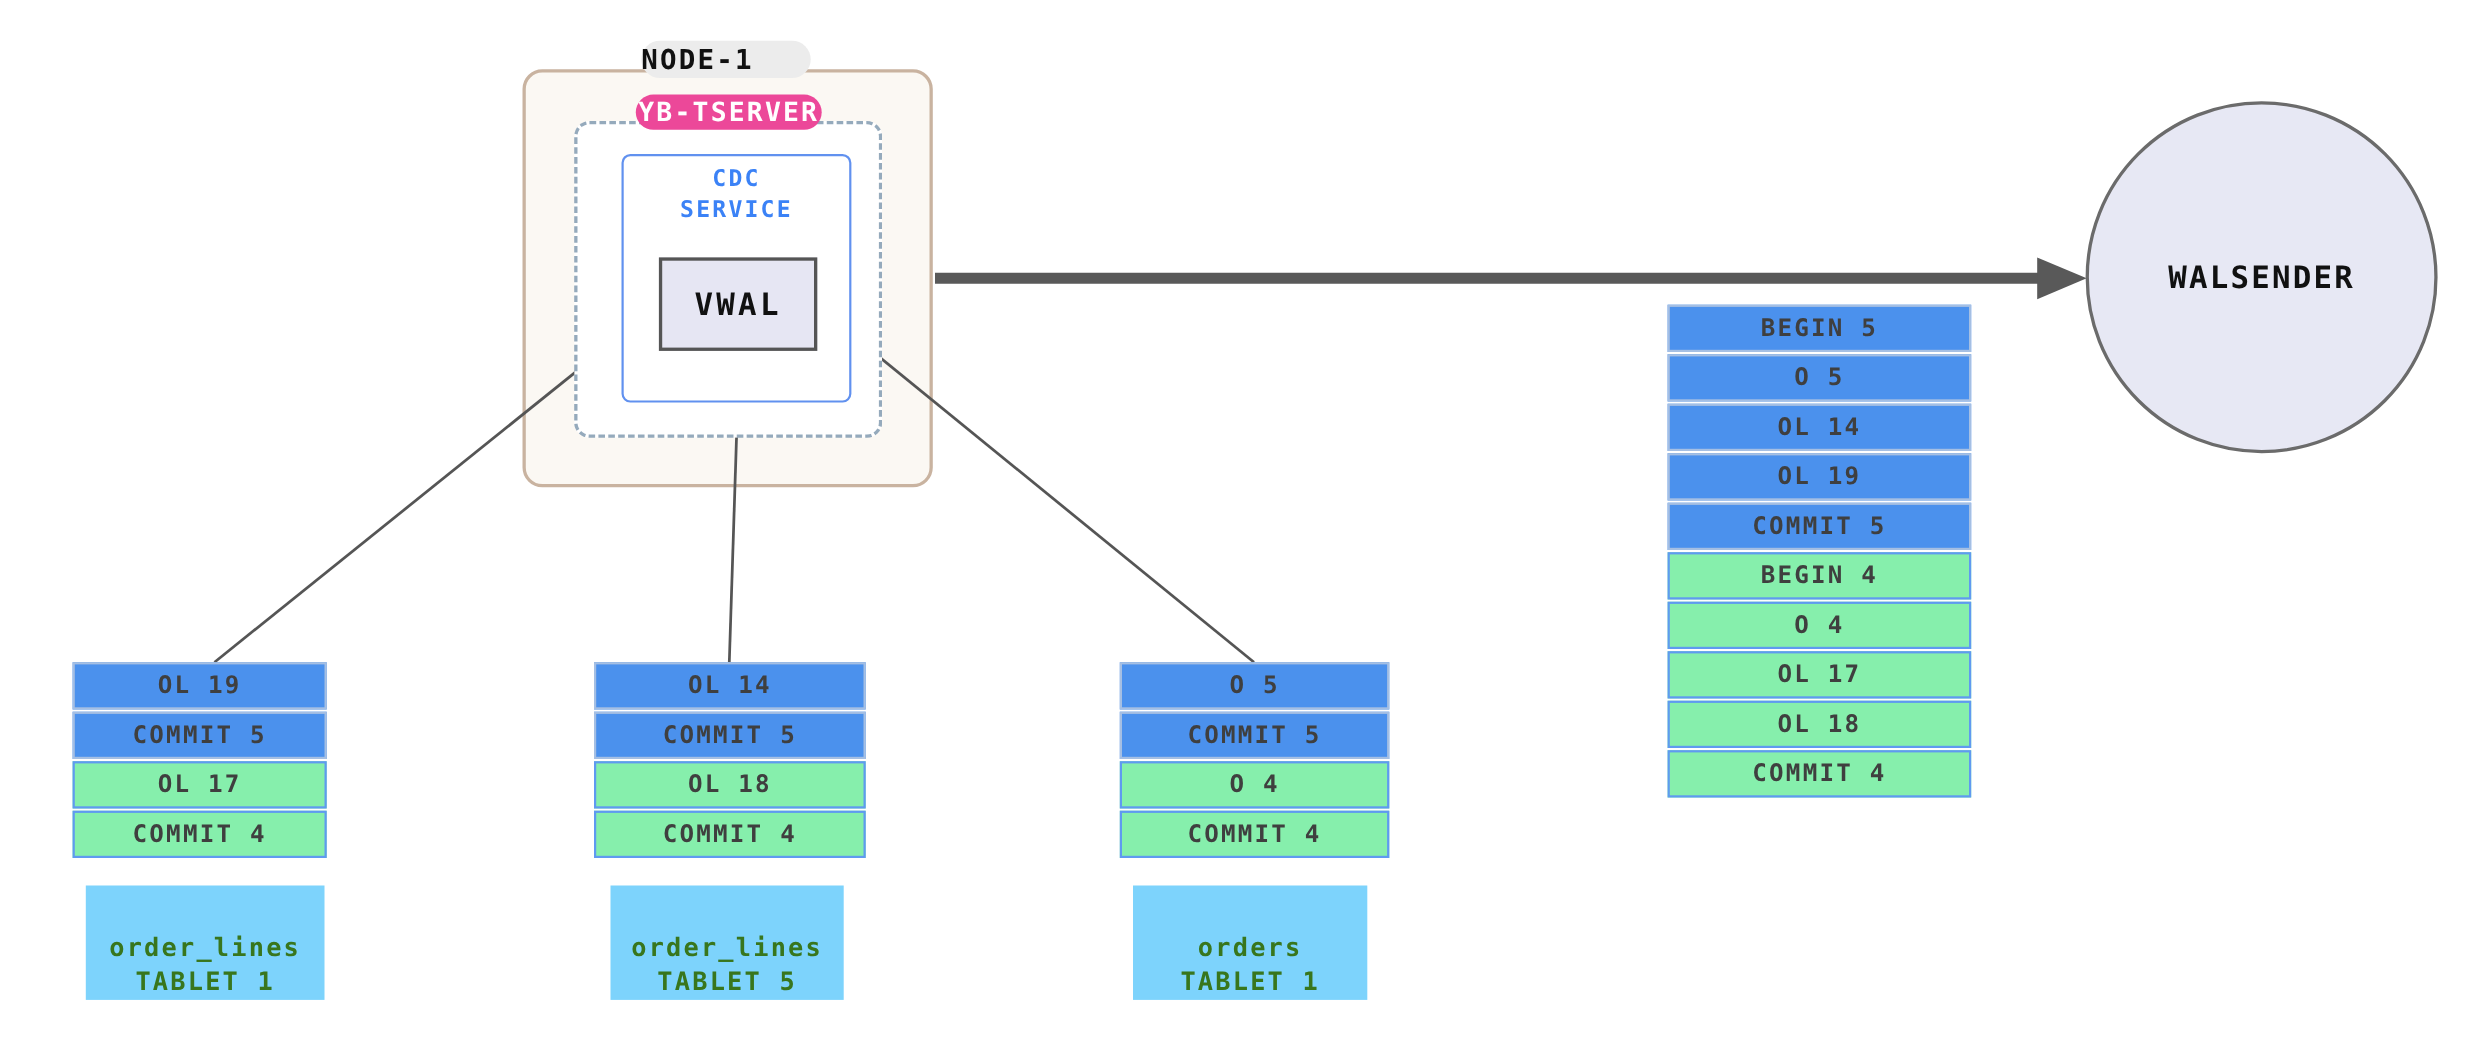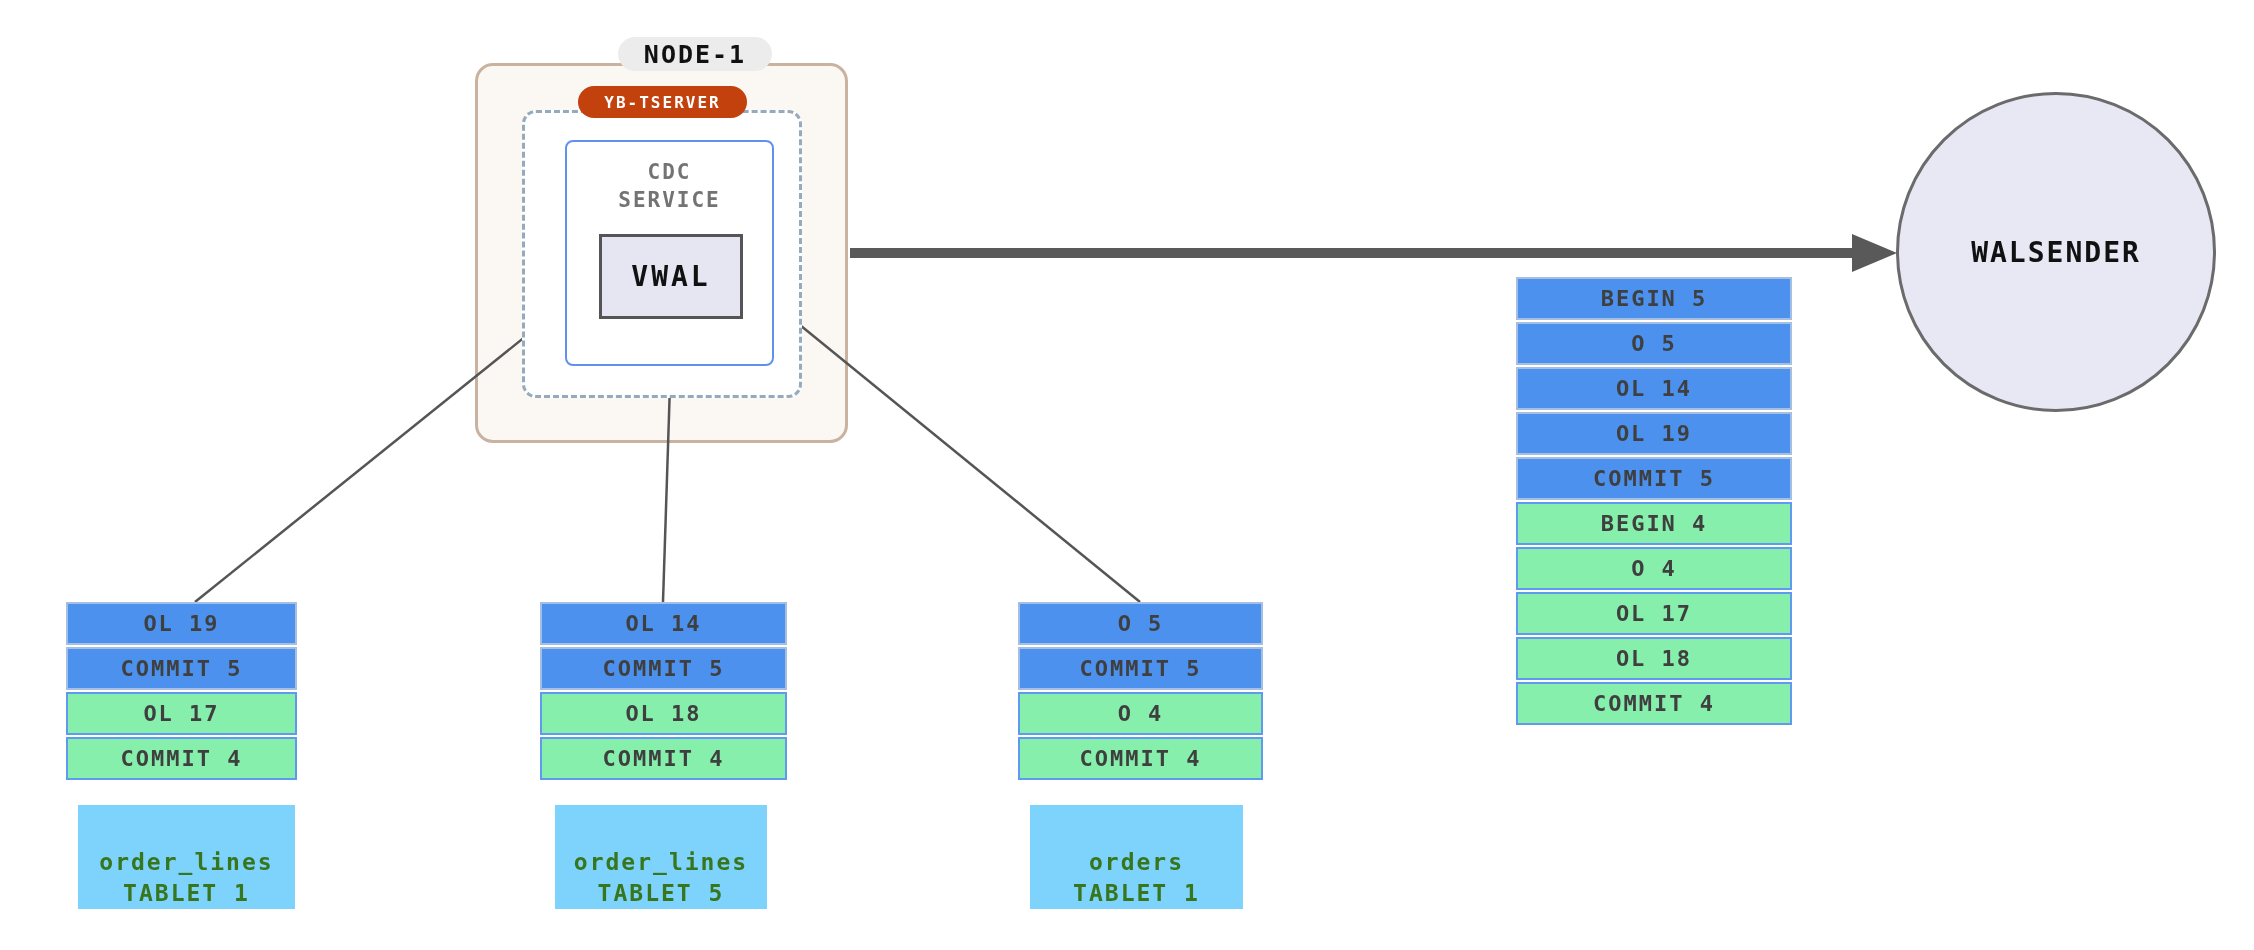--- a/index.html
+++ b/index.html
@@ -14,54 +14,54 @@
   .abs { position: absolute; box-sizing: border-box; }
 
   
   .node1-box {
     left: 475px; top: 63px; width: 373px; height: 380px;
     background: #fbf8f3;
     border: 3px solid #c9b3a0;
     border-radius: 18px;
   }
   .node1-pill {
-    left: 618px; top: 37px; width: 154px; height: 34px;
+    left: 583px; top: 37px; width: 154px; height: 34px;
     background: #ececec;
     border-radius: 17px;
-    display: flex; align-items: center; justify-content: center;
+    display: flex; align-items: center; 
     font-size: 25px; font-weight: bold; letter-spacing: 2px; color: #111111;
     z-index: 6;
   }
   .tserver-dashed-box {
     left: 522px; top: 110px; width: 280px; height: 288px;
     background: #ffffff;
     border: 3px dashed #95aabc;
     border-radius: 14px;
     z-index: 2;
   }
   .tserver-pill {
     left: 578px; top: 86px; width: 169px; height: 32px;
-    background: #c2410c;
+    background: #ec4899;
     border-radius: 16px;
     display: flex; align-items: center; justify-content: center;
-    font-size: 16px; font-weight: bold; letter-spacing: 2px; color: #ffffff;
+    font-size: 24px; font-weight: bold; letter-spacing: 2px; color: #ffffff;
     z-index: 6;
   }
   .cdc-box {
     left: 565px; top: 140px; width: 209px; height: 226px;
     background: #ffffff;
     border: 2.5px solid #6191ef;
     border-radius: 8px;
     z-index: 3;
     text-align: center;
   }
   .cdc-title {
-    margin-top: 16px;
+    margin-top: 6px;
     font-size: 21px; font-weight: bold; letter-spacing: 2px;
-    color: #737373; line-height: 28px;
+    color: #3b82f6; line-height: 28px;
   }
   .vwal-box {
     left: 599px; top: 234px; width: 144px; height: 85px;
     background: #e6e6f3;
     border: 3px solid #555555;
     display: flex; align-items: center; justify-content: center;
     font-size: 28px; font-weight: bold; letter-spacing: 3px; color: #111111;
     z-index: 4;
   }
 

